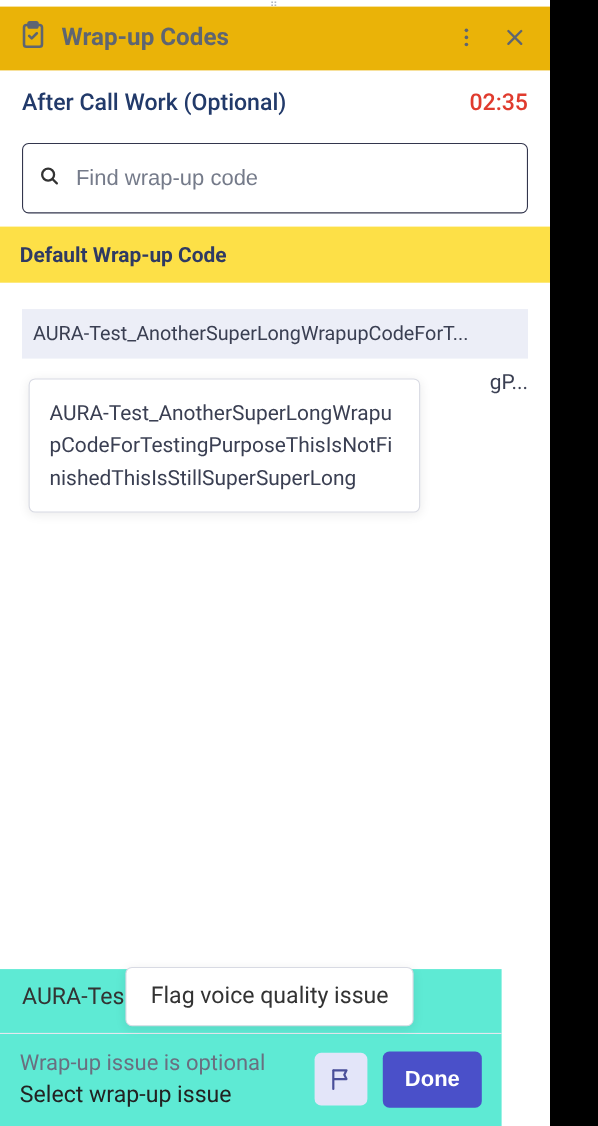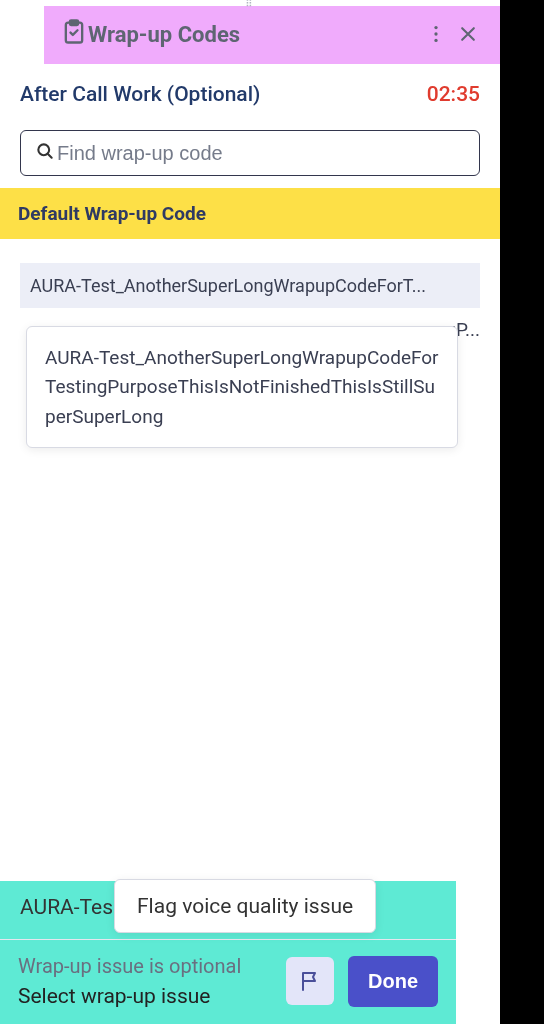--- a/index.html
+++ b/index.html
@@ -26,25 +26,25 @@
       width: 18px;
       margin: 0 auto;
     }
     .drag-dots {
       color: #b0b5c0;
       font-size: 10px;
       letter-spacing: 2px;
       line-height: 4px;
     }
     .header {
-      background: #f0abfc;
+      background: #eab308;
       display: flex;
       align-items: center;
       padding: 12px 16px 14px 16px;
-      margin-left: 44px;
+      gap: 12px;
     }
     .clipboard-icon svg { width: 28px; height: 28px; }
     .header-title {
       flex: 1;
       font-size: 22px;
       font-weight: 700;
       color: #5e6572;
     }
     .icon-btn {
       width: 32px;
@@ -61,25 +61,25 @@
       display: flex;
       justify-content: space-between;
       padding: 18px 20px 16px 20px;
     }
     .acw-label { color: #223a6a; font-size: 21px; font-weight: 500; }
     .timer { color: #e03b2e; font-size: 21px; font-weight: 500; }
     .search-row { padding: 8px 20px 12px 20px; }
     .search-box {
       border: 1.5px solid #33364d;
       border-radius: 6px;
-      height: 46px;
+      height: 64px;
       display: flex;
       align-items: center;
       padding: 0 14px;
-      gap: 2px;
+      gap: 14px;
     }
     .search-box input {
       border: none;
       outline: none;
       font-size: 20px;
       flex: 1;
       color: #444;
       background: transparent;
     }
     .search-box input::placeholder { color: #757b8a; }
@@ -110,21 +110,21 @@
       right: 0;
       top: 0;
       font-size: 19px;
       color: #3a3f52;
       margin-left: 15px;
     }
     .tooltip {
       position: absolute;
       top: 8px;
       left: 6px;
-      width: 432px;
+      width: 356px;
       background: #fff;
       border: 1px solid #d8dae3;
       border-radius: 6px;
       box-shadow: 0 2px 10px rgba(0,0,0,0.08);
       padding: 16px 18px;
       font-size: 19px;
       color: #3a3f52;
       line-height: 1.55;
       word-break: break-all;
     }

